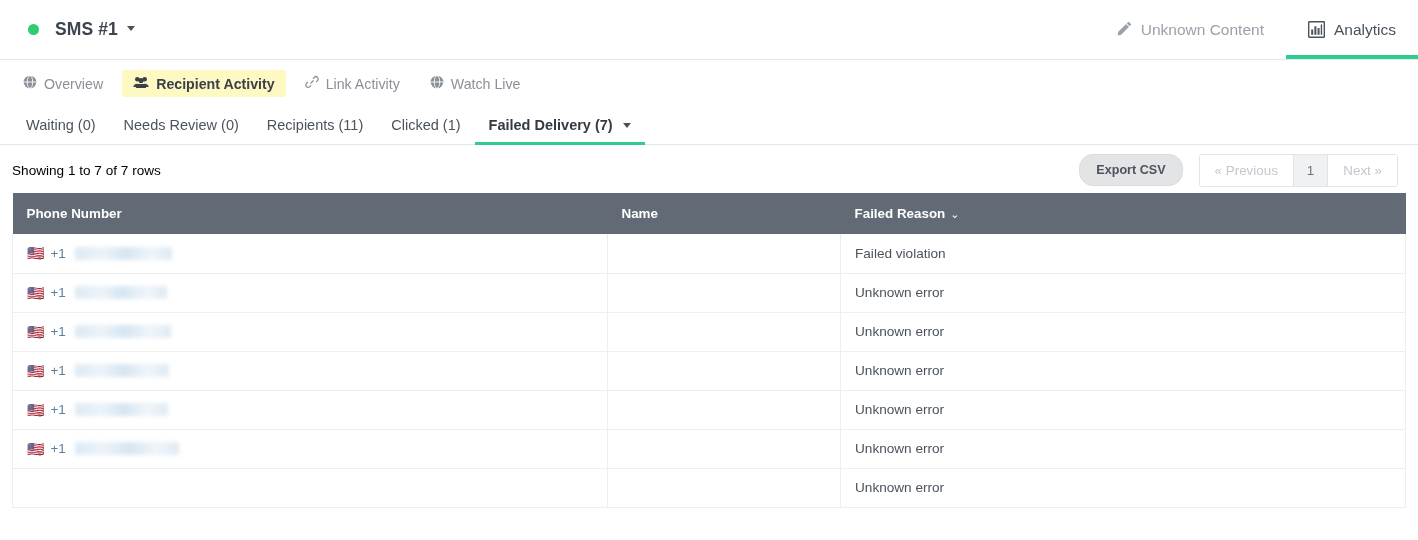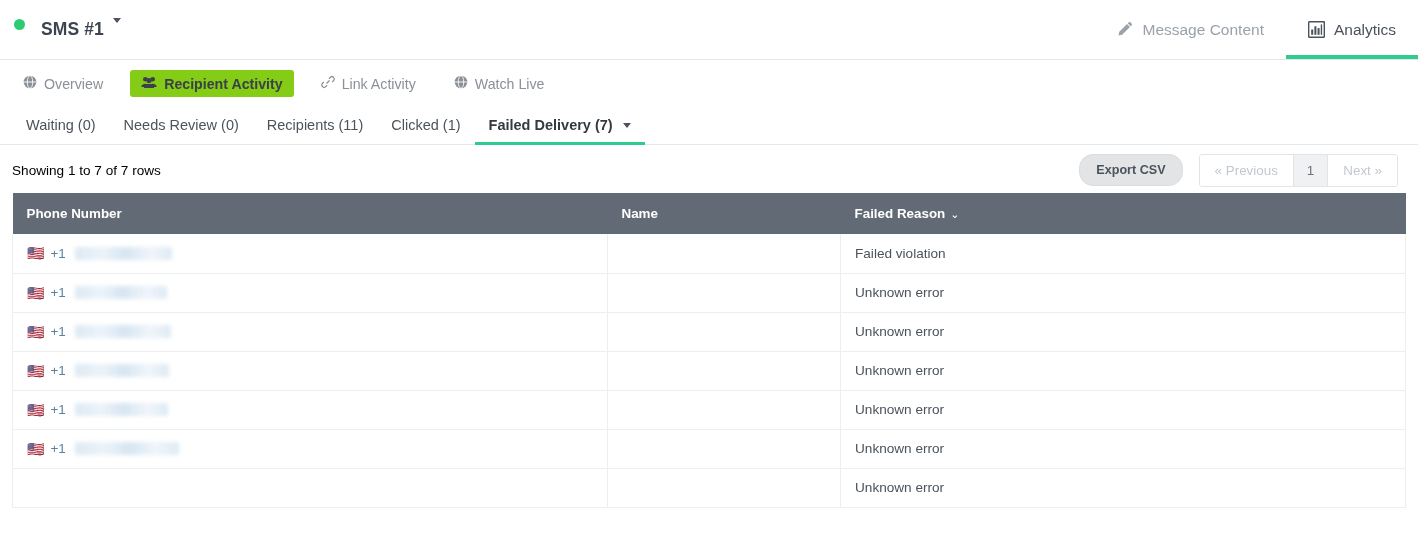--- a/index.html
+++ b/index.html
@@ -16,21 +16,22 @@
   .topbar {
     position: relative;
     height: 60px;
     display: flex;
     align-items: center;
     background: #ffffff;
     border-bottom: 1px solid #e4e7ea;
   }
   .title-group {
     display: flex;
-    padding-left: 14px;
+    align-items: center;
+    padding-left: 28px;
   }
   .status-dot {
     width: 11px; height: 11px;
     border-radius: 50%;
     background: #2ecc71;
     margin-right: 16px;
     flex: none;
   }
   .campaign-title {
     font-size: 17.5px;
@@ -74,37 +75,37 @@
     left: 0; right: 0; bottom: 0;
     height: 4px;
     background: #2ecc8f;
   }
   .top-tab .ticon { display: flex; align-items: center; }
 
   
   .subnav {
     display: flex;
     align-items: center;
-    gap: 16px;
+    gap: 8px;
     padding: 10px 10px 10px 12px;
     background: #ffffff;
   }
   .subnav-item {
     display: flex;
     align-items: center;
     gap: 7px;
     padding: 5px 11px;
     border-radius: 3px;
     font-size: 14.2px;
     color: #8b9097;
     cursor: pointer;
     white-space: nowrap;
   }
   .subnav-item.active {
-    background: #84cc16;
+    background: #fef9c3;
     color: #3b4149;
     font-weight: bold;
   }
 
   
   .filtertabs {
     display: flex;
     align-items: flex-end;
     gap: 0;
     padding: 0 10px 0 12px;
@@ -269,21 +270,21 @@
     <span class="caret"></span>
   </div>
 
   <div class="top-tabs">
     <div class="top-tab">
       <span class="ticon">
         <svg width="17" height="17" viewBox="0 0 16 16" fill="#9aa1a9">
           <path d="M12.1 1.2c.4-.4 1-.4 1.4 0l1.3 1.3c.4.4.4 1 0 1.4l-1 1-2.7-2.7 1-1zM10.4 2.9l2.7 2.7-7.3 7.3-3.4.7.7-3.4 7.3-7.3z"></path>
         </svg>
       </span>
-      <span>Message Content</span>
+      <span>Unknown Content</span>
     </div>
     <div class="top-tab active">
       <span class="ticon">
         <svg width="17" height="17" viewBox="0 0 16 16" fill="#4a525c">
           <rect x="0.6" y="0.6" width="14.8" height="14.8" rx="1" fill="none" stroke="#4a525c" stroke-width="1.4"></rect>
           <rect x="3" y="8" width="1.9" height="5"></rect>
           <rect x="6" y="5" width="1.9" height="8"></rect>
           <rect x="9" y="6.7" width="1.9" height="6.3"></rect>
           <rect x="12" y="3.2" width="1.3" height="9.8"></rect>
         </svg>

